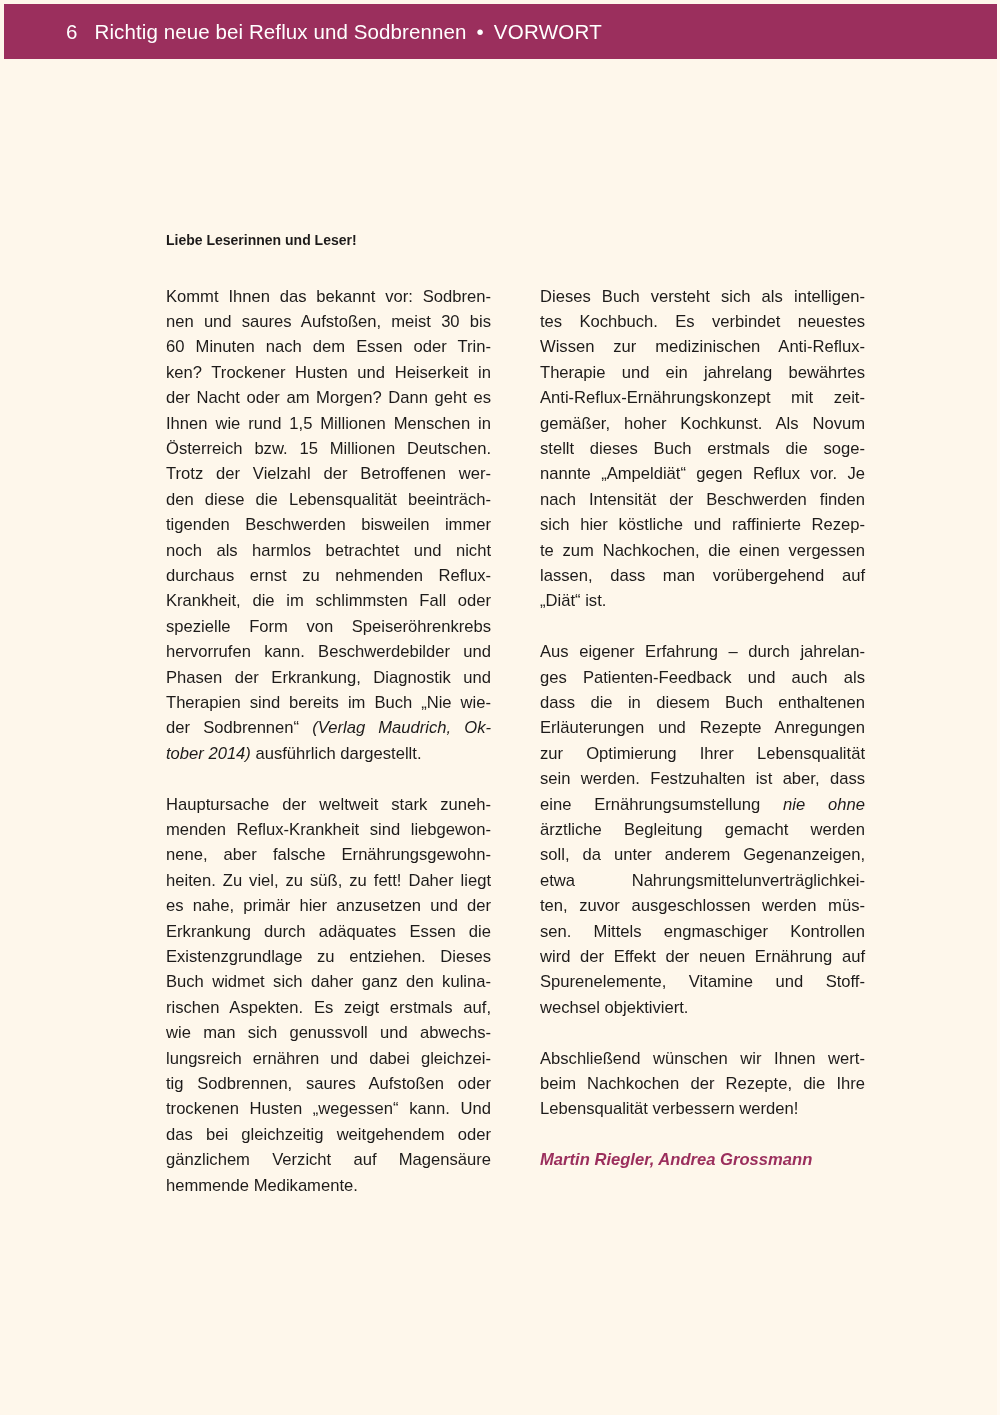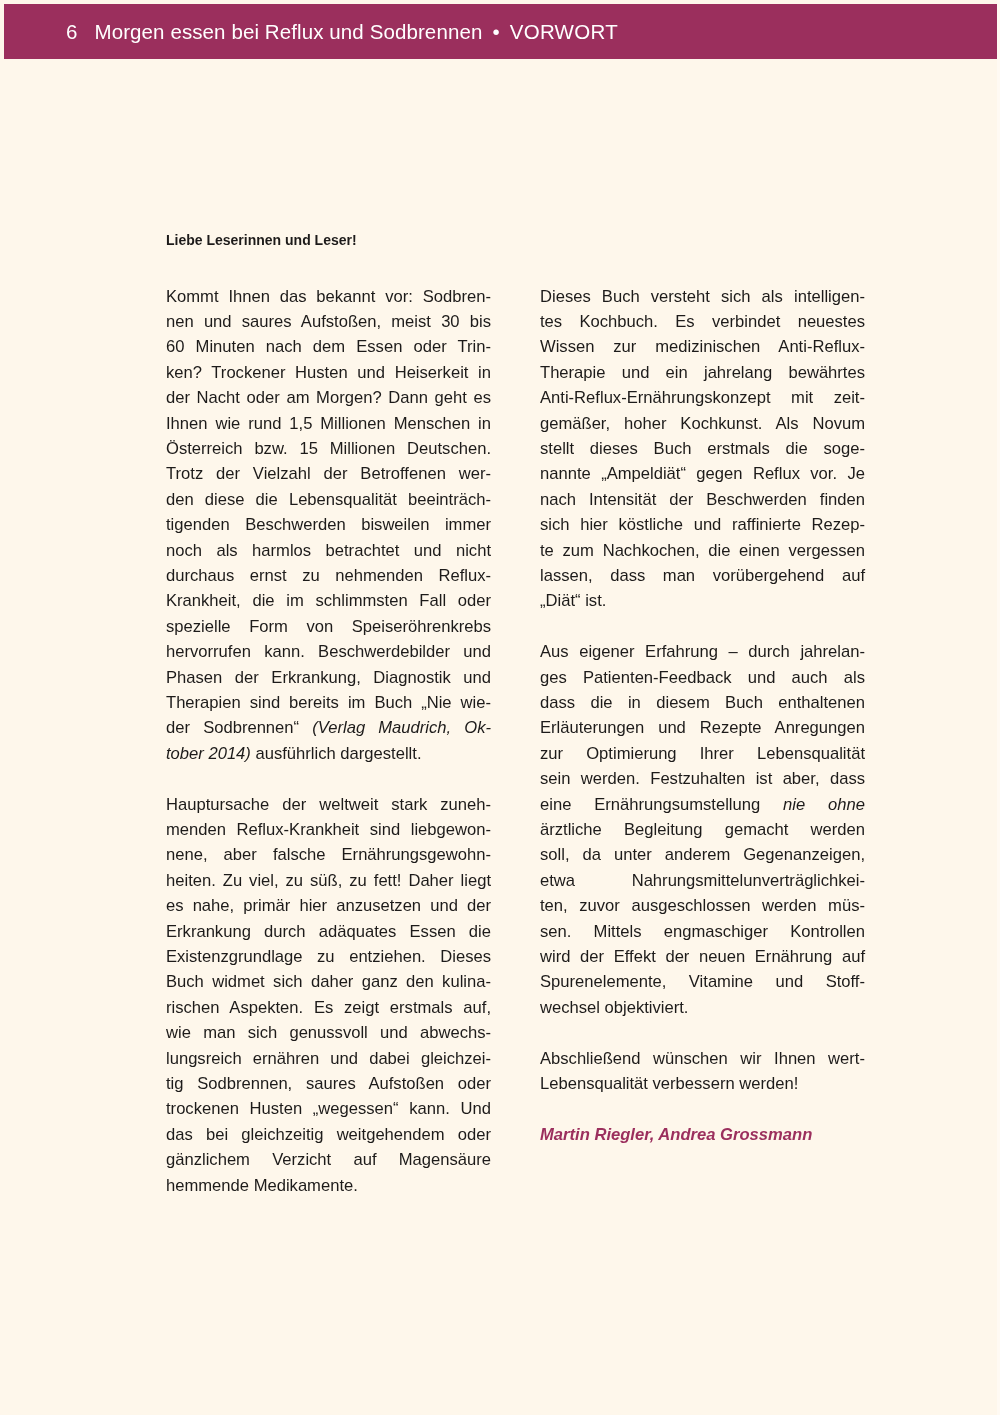--- a/index.html
+++ b/index.html
@@ -44,21 +44,21 @@
     margin-top: 0;
     font-style: italic;
   }
   em { font-style: italic; }
 </style>
 </head>
 <body>
 
 <div class="header">
   <span class="pnum">6</span>
-  <span>Morgen essen bei Reflux und Sodbrennen</span>
+  <span>Richtig neue bei Reflux und Sodbrennen</span>
   <span class="sep">•</span>
   <span class="section">VORWORT</span>
 </div>
 <div class="right-edge"></div>
 
 <div class="greeting">Liebe Leserinnen und Leser!</div>
 
 <div class="col col-left">
   <p id="lp1">
     <span class="ln">Kommt Ihnen das bekannt vor: Sodbren-</span>
@@ -129,16 +129,17 @@
     <span class="ln">soll, da unter anderem Gegenanzeigen,</span>
     <span class="ln">etwa Nahrungsmittelunverträglichkei-</span>
     <span class="ln">ten, zuvor ausgeschlossen werden müs-</span>
     <span class="ln">sen. Mittels engmaschiger Kontrollen</span>
     <span class="ln">wird der Effekt der neuen Ernährung auf</span>
     <span class="ln">Spurenelemente, Vitamine und Stoff-</span>
     <span class="ln last">wechsel objektiviert.</span>
   </p>
   <p>
     <span class="ln">Abschließend wünschen wir Ihnen wert-</span>
+    <span class="ln">beim Nachkochen der Rezepte, die Ihre</span>
     <span class="ln last">Lebensqualität verbessern werden!</span>
   </p>
   <p class="signature">Martin Riegler, Andrea Grossmann</p>
 </div>
 
 </body></html>

